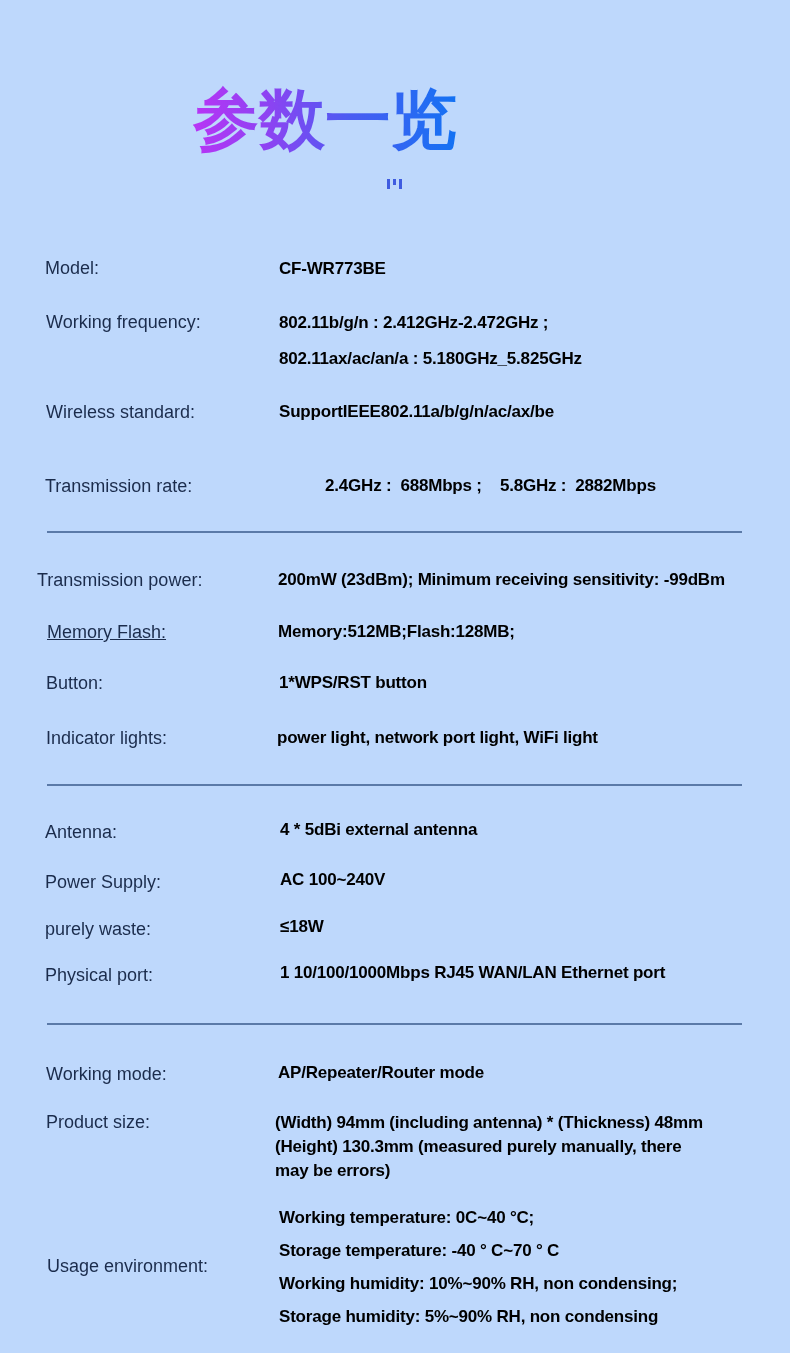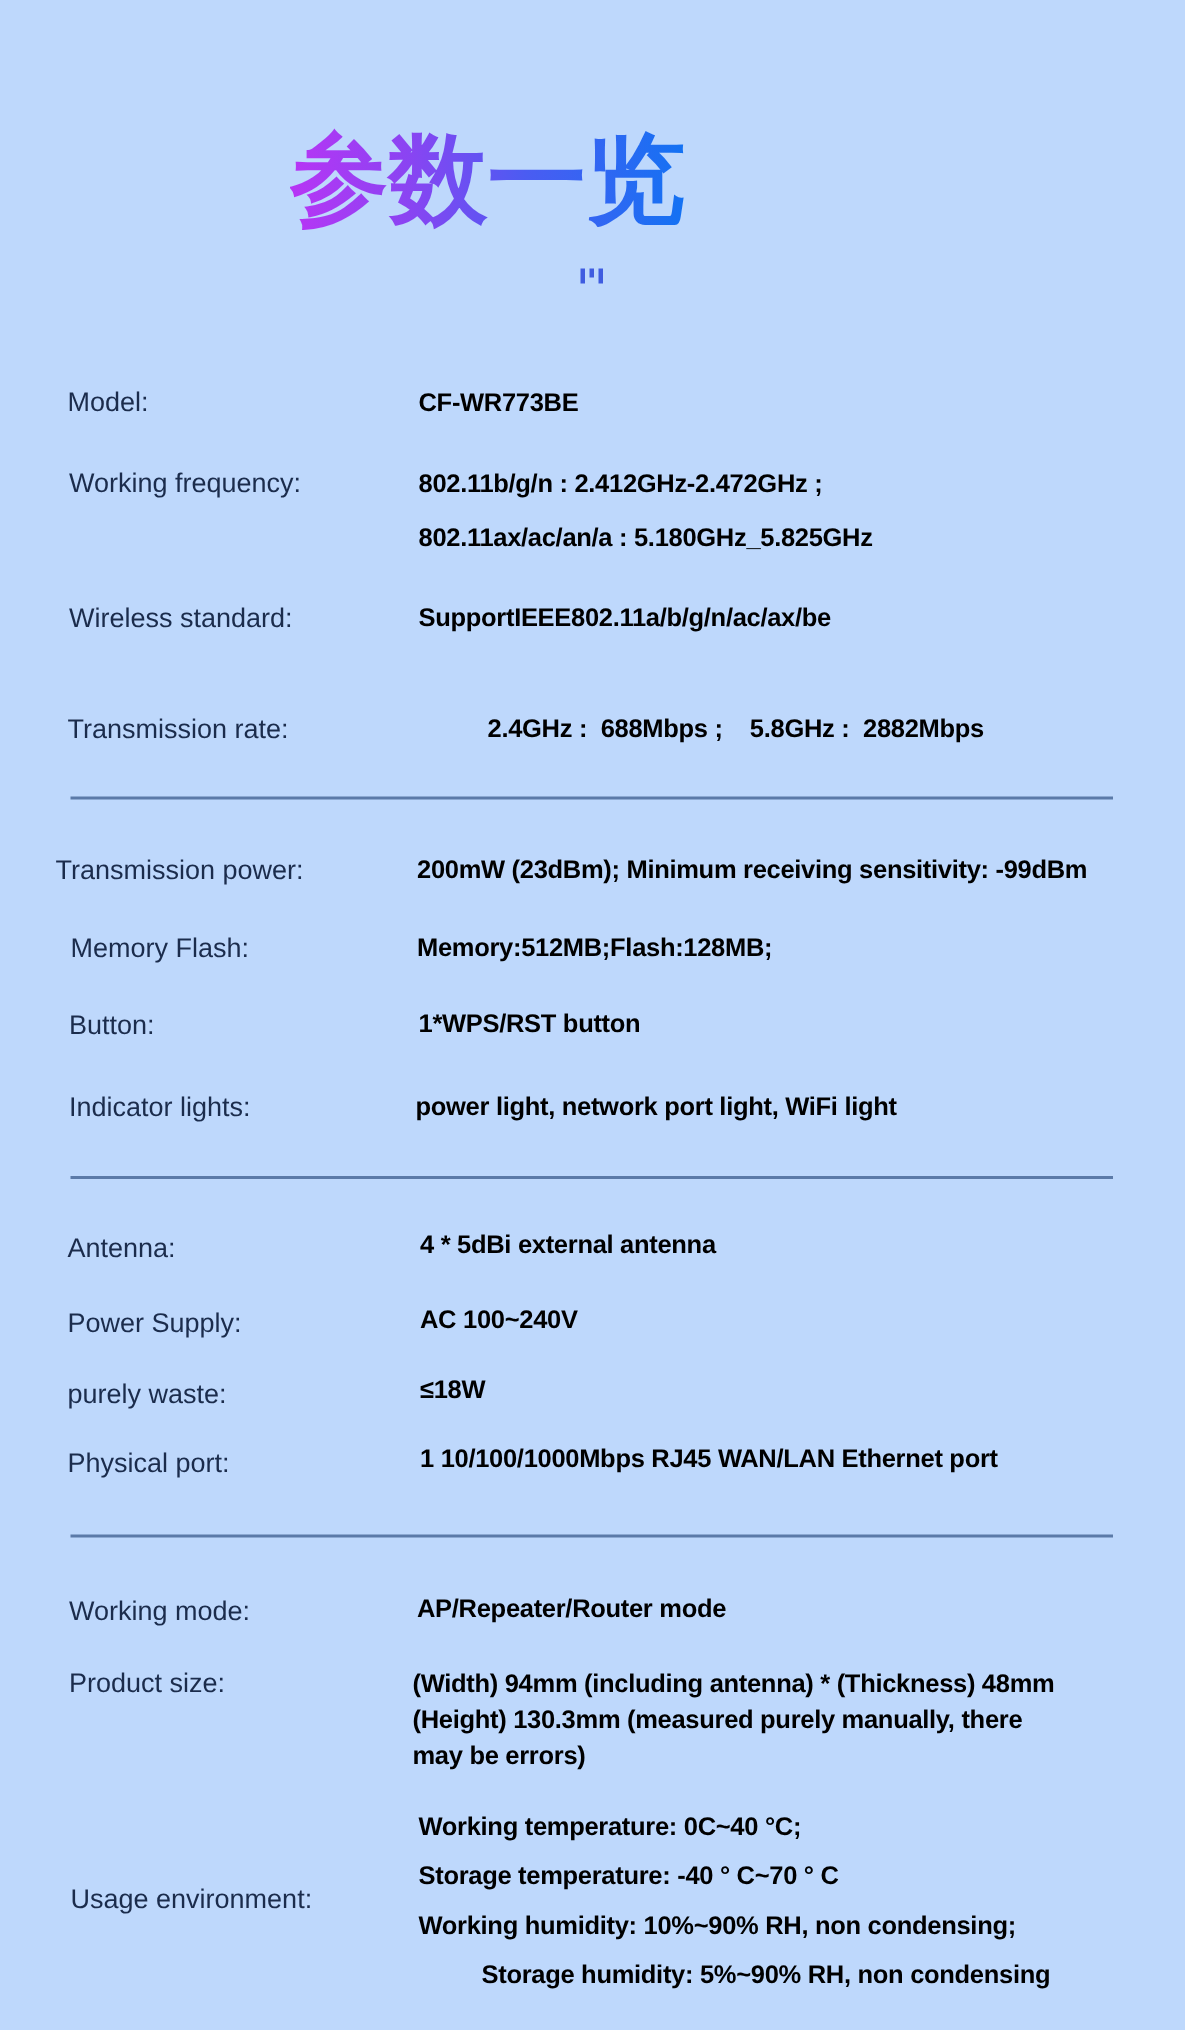--- a/index.html
+++ b/index.html
@@ -116,21 +116,21 @@
 </div>
 
 <div class="divider" style="top:531px;"></div>
 
 <div class="row" style="top:570px;">
   <span class="label" style="left:37px;">Transmission power:</span>
   <span class="value" style="left:278px;">200mW (23dBm); Minimum receiving sensitivity: -99dBm</span>
 </div>
 
 <div class="row" style="top:622px;">
-  <span class="label" style="left:47px;">Memory Flash:</span>
+  <span class="label" style="left:47px;text-decoration:underline;">Memory Flash:</span>
   <span class="value" style="left:278px;">Memory:512MB;Flash:128MB;</span>
 </div>
 
 <div class="row" style="top:673px;">
   <span class="label" style="left:46px;">Button:</span>
   <span class="value" style="left:279px;">1*WPS/RST button</span>
 </div>
 
 <div class="row" style="top:728px;">
   <span class="label" style="left:46px;">Indicator lights:</span>
@@ -169,14 +169,14 @@
 <div class="row" style="top:1112px;">
   <span class="label" style="left:46px;">Product size:</span>
   <span class="value multi" style="left:275px;top:-1px;width:440px;">(Width) 94mm (including antenna) * (Thickness) 48mm (Height) 130.3mm (measured purely manually, there may be errors)</span>
 </div>
 
 <div class="row" style="top:1206px;">
   <span class="label" style="left:47px;top:50px;">Usage environment:</span>
   <span class="value" style="left:279px;top:2px;">Working temperature: 0C~40 °C;</span>
   <span class="value" style="left:279px;top:35px;">Storage temperature: -40 ° C~70 ° C</span>
   <span class="value" style="left:279px;top:68px;">Working humidity: 10%~90% RH, non condensing;</span>
-  <span class="value" style="left:279px;top:101px;margin-left:42px;">Storage humidity: 5%~90% RH, non condensing</span>
+  <span class="value" style="left:279px;top:101px;">Storage humidity: 5%~90% RH, non condensing</span>
 </div>
 
 </body></html>

